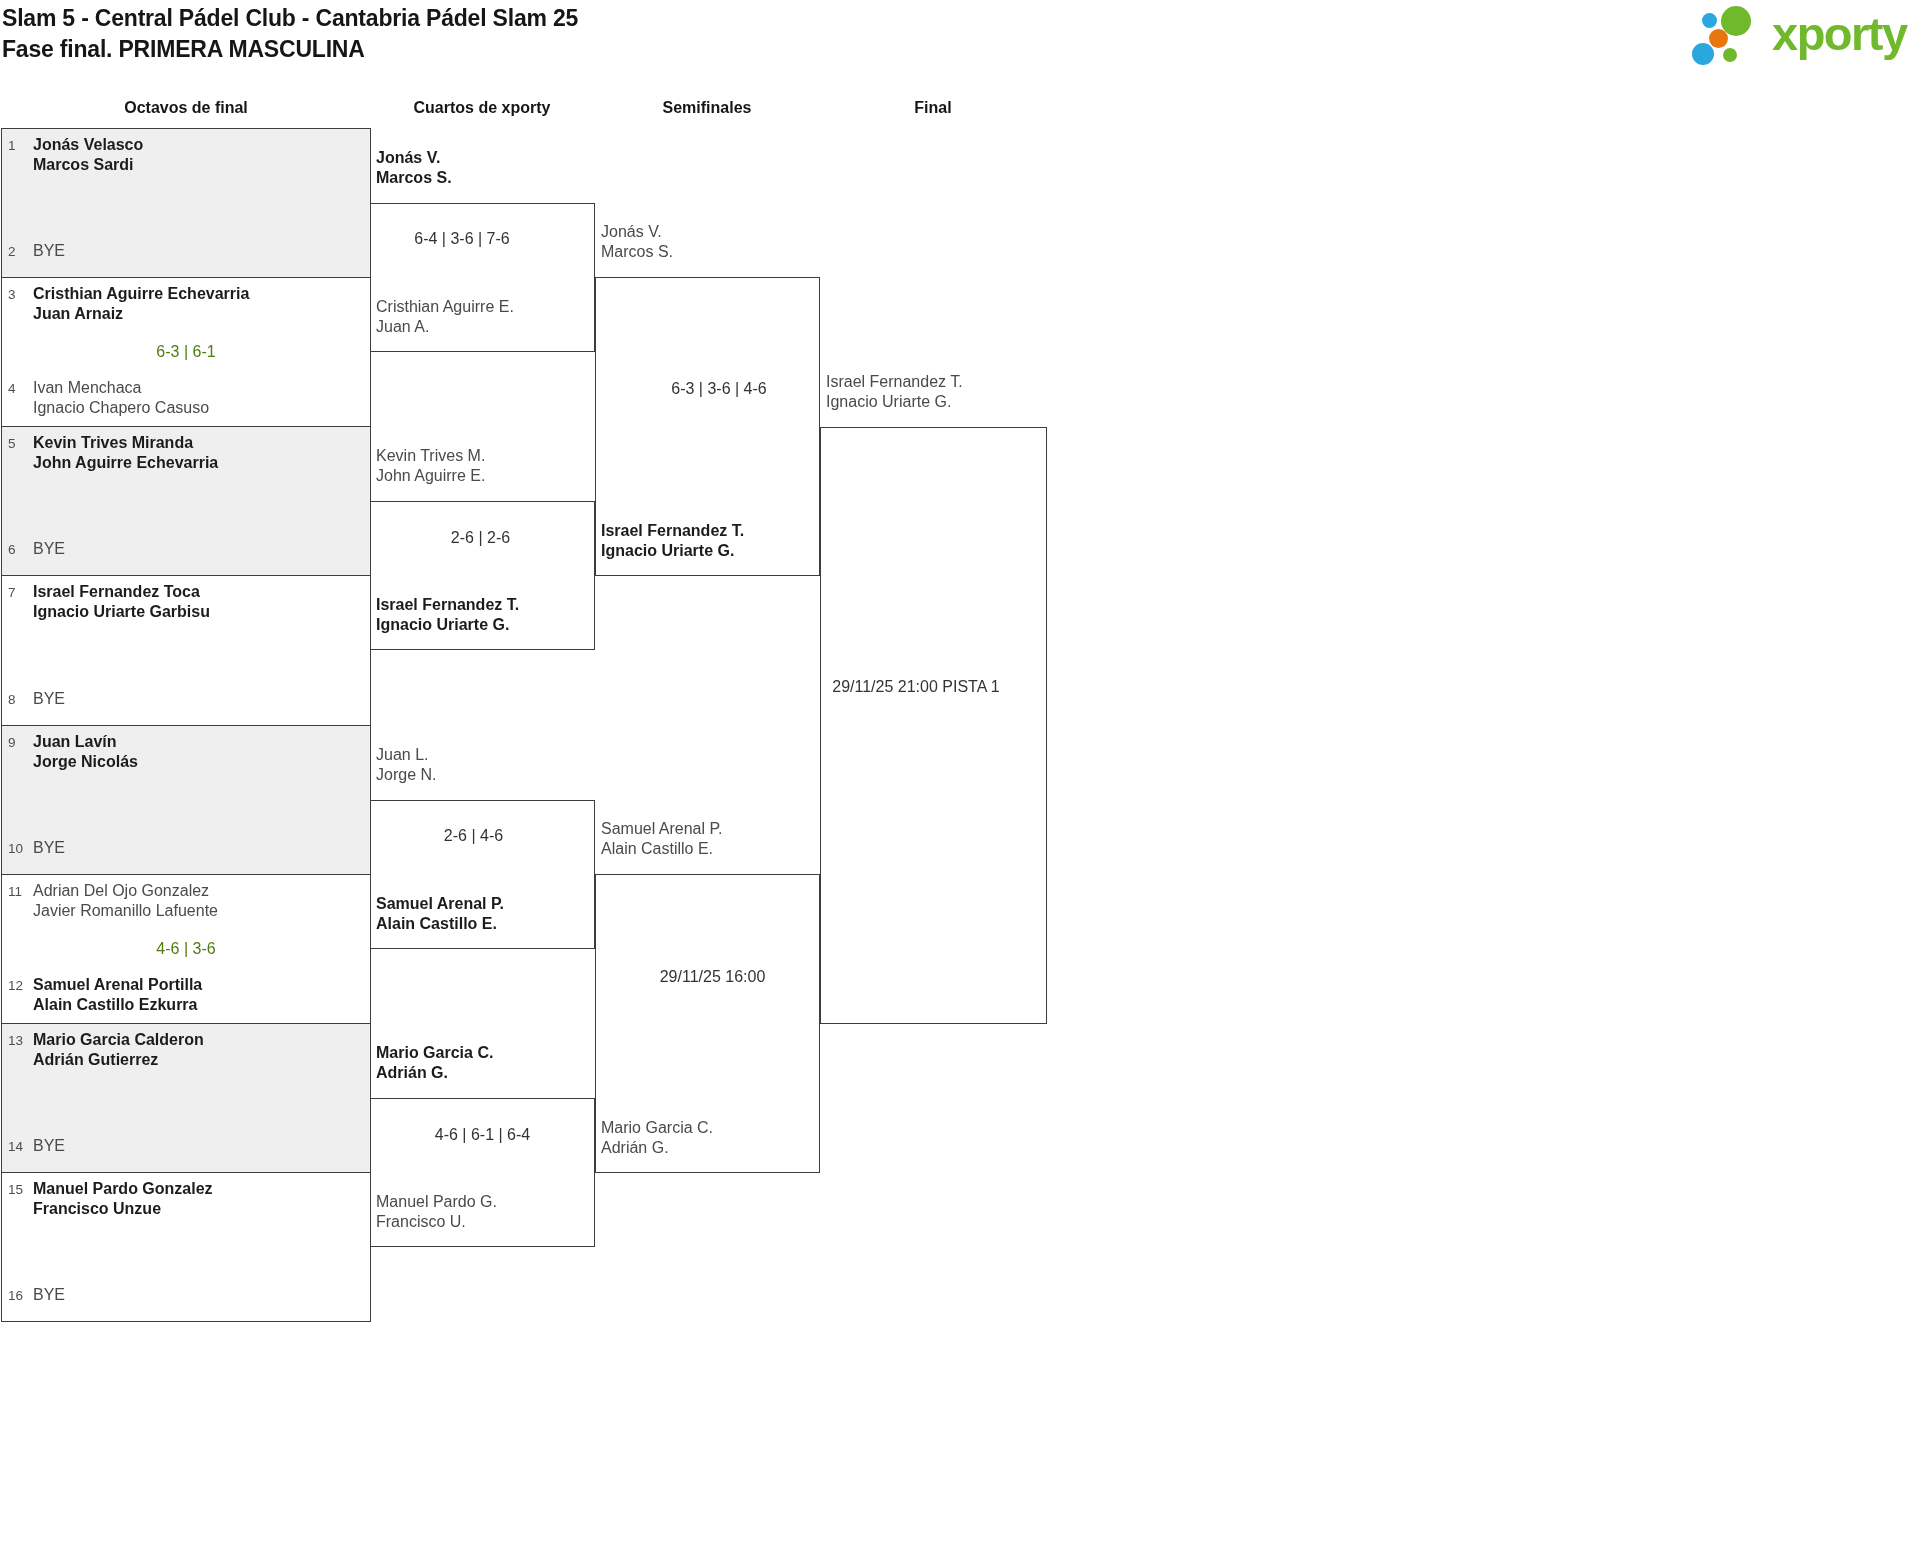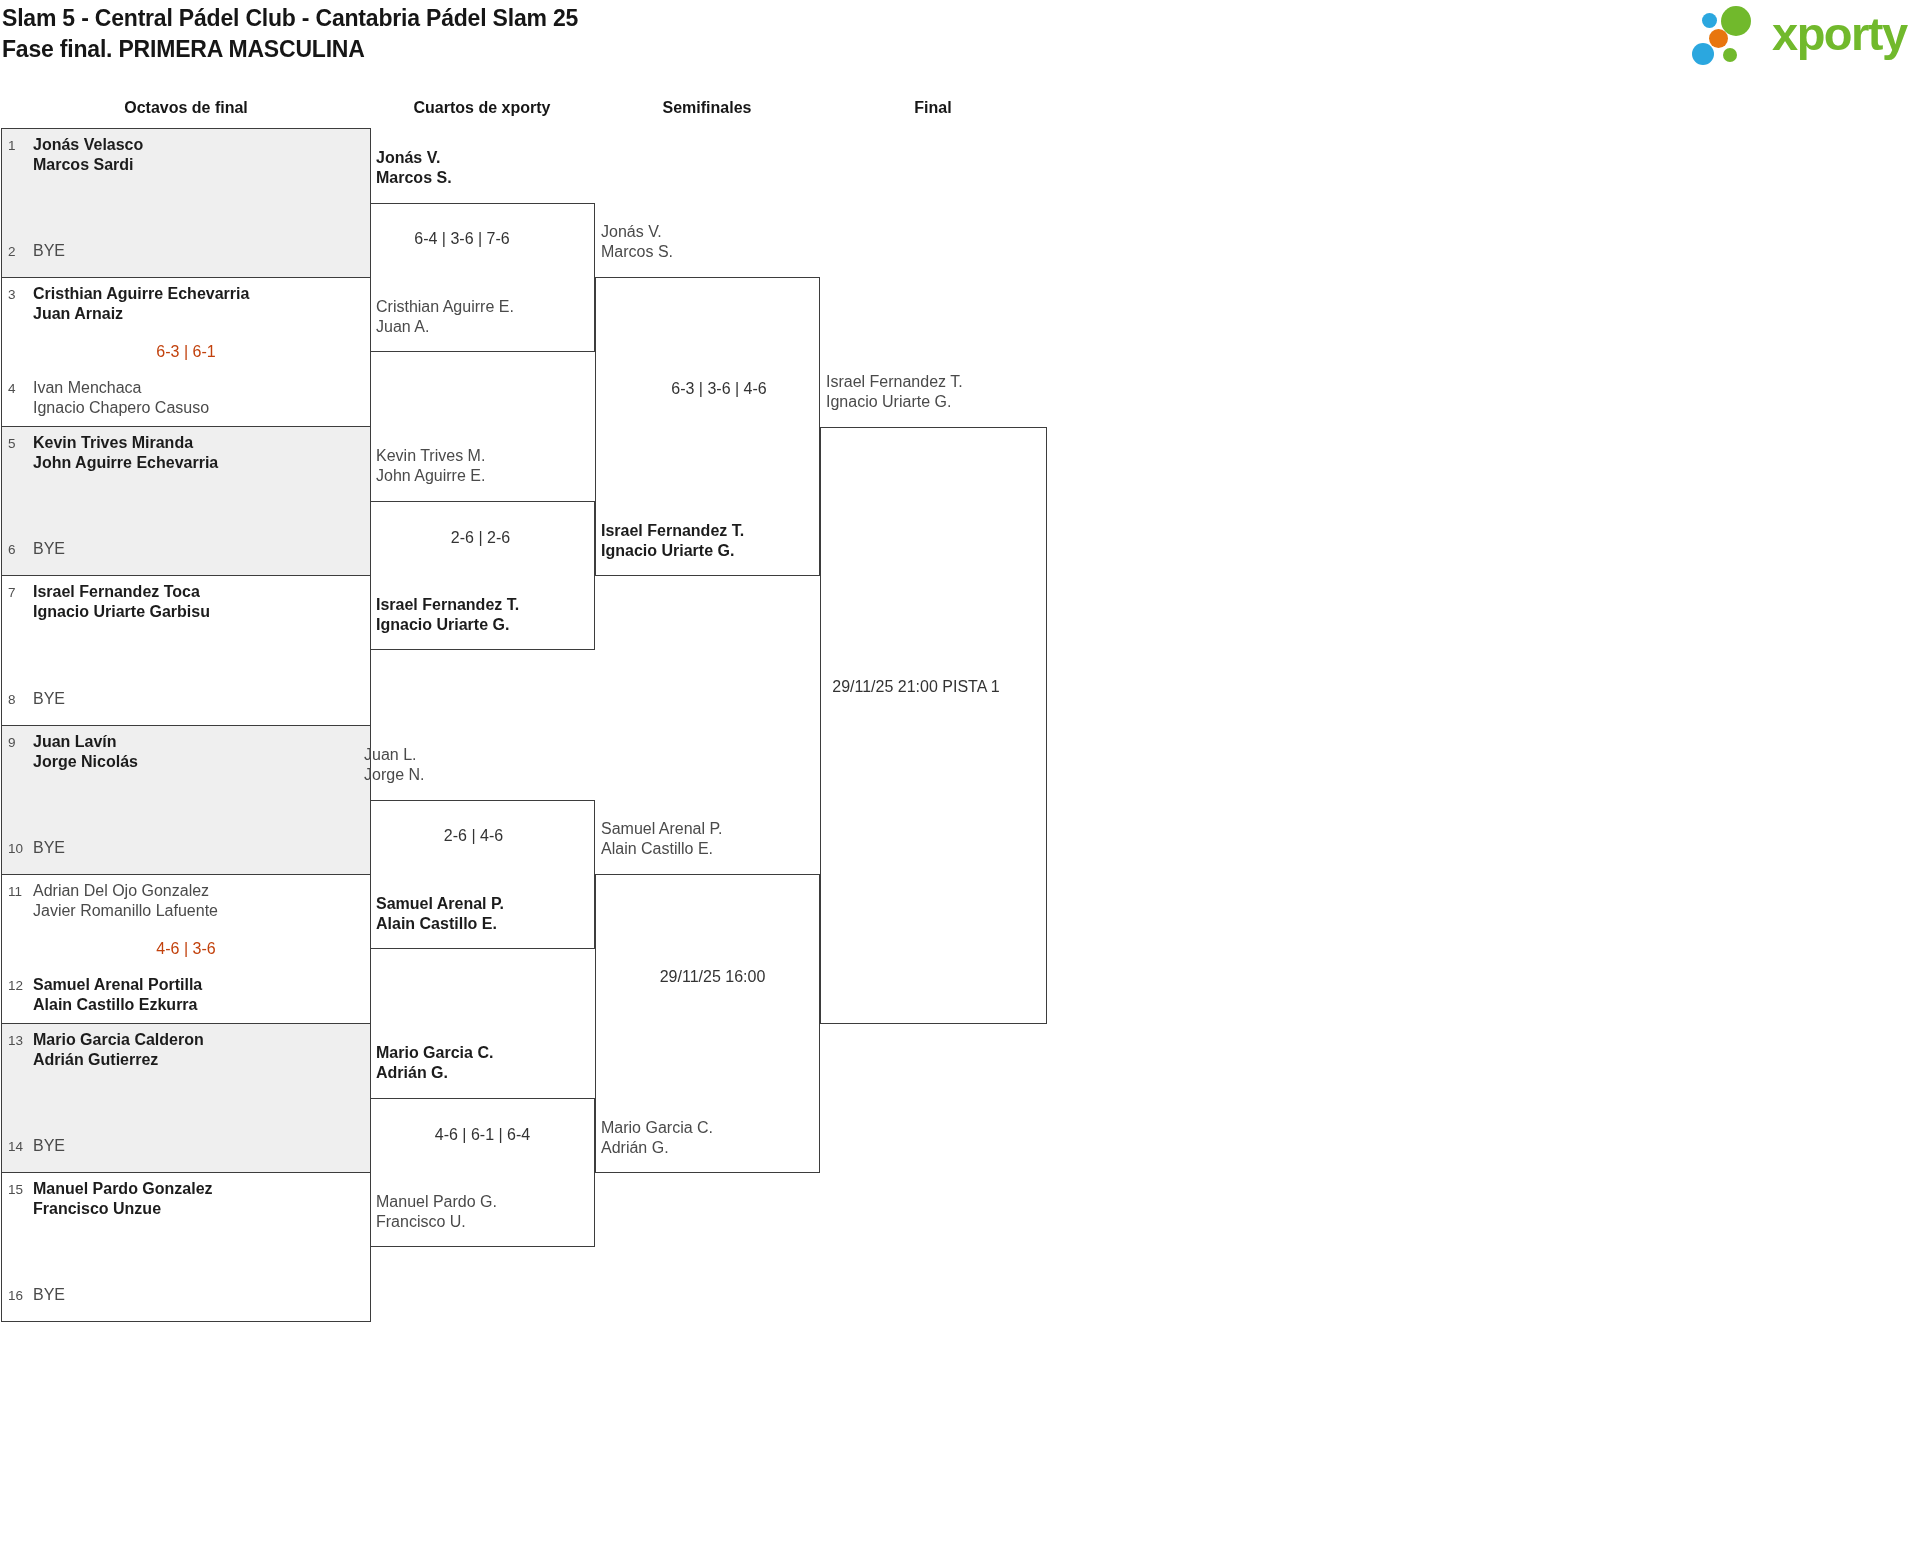--- a/index.html
+++ b/index.html
@@ -15,21 +15,21 @@
   .obox:last-child{border-bottom:none;}
   .obox.gray{background:#efefef;}
   .slot{position:absolute;left:6px;right:4px;display:flex;gap:8px;}
   .slot.s1{top:6px;}
   .slot.s2{bottom:8px;}
   .slot.sbye{bottom:16px;}
   .seed{width:17px;min-width:17px;font-size:13.5px;color:#4f4f4f;padding-top:3px;}
   .names{font-size:16px;line-height:20px;color:#4a4a4a;}
   .names.w{font-weight:700;color:#1c1c1c;}
   .bye{font-size:16px;line-height:20px;color:#4a4a4a;}
-  .oscore{position:absolute;left:0;right:0;top:50%;transform:translateY(-50%);text-align:center;font-size:16px;color:#c2410c;}
+  .oscore{position:absolute;left:0;right:0;top:50%;transform:translateY(-50%);text-align:center;font-size:16px;color:#4d7c0f;}
 
   
   .mbox{position:absolute;box-sizing:border-box;border:1.5px solid #3d3d3d;background:transparent;}
   .mlabel{position:absolute;font-size:16px;line-height:20px;color:#4a4a4a;white-space:nowrap;}
   .mlabel.w{font-weight:700;color:#1c1c1c;}
   .mscore{position:absolute;text-align:center;font-size:16px;line-height:20px;color:#333;}
 
   
   #logo{position:absolute;left:1692px;top:2px;display:flex;align-items:center;gap:22px;text-decoration:none;}
   .dots{position:relative;width:58px;height:64px;}
@@ -207,21 +207,21 @@
     <div>Kevin Trives M.</div>
     <div>John Aguirre E.</div>
   </div>
   <div class="mscore" style="left:370px;top:527.8px;width:221px">2-6 | 2-6</div>
   <div class="mlabel w" style="left:376px;top:595.4px">
     <div>Israel Fernandez T.</div>
     <div>Ignacio Uriarte G.</div>
   </div>
 
   <div class="mbox" style="left:370px;top:799.6px;width:225px;height:149.3px"></div>
-  <div class="mlabel" style="left:364px;top:744.6px">
+  <div class="mlabel" style="left:376px;top:744.6px">
     <div>Juan L.</div>
     <div>Jorge N.</div>
   </div>
   <div class="mscore" style="left:370px;top:826.3px;width:207px">2-6 | 4-6</div>
   <div class="mlabel w" style="left:376px;top:893.9px">
     <div>Samuel Arenal P.</div>
     <div>Alain Castillo E.</div>
   </div>
 
   <div class="mbox" style="left:370px;top:1098.1px;width:225px;height:149.3px"></div>

